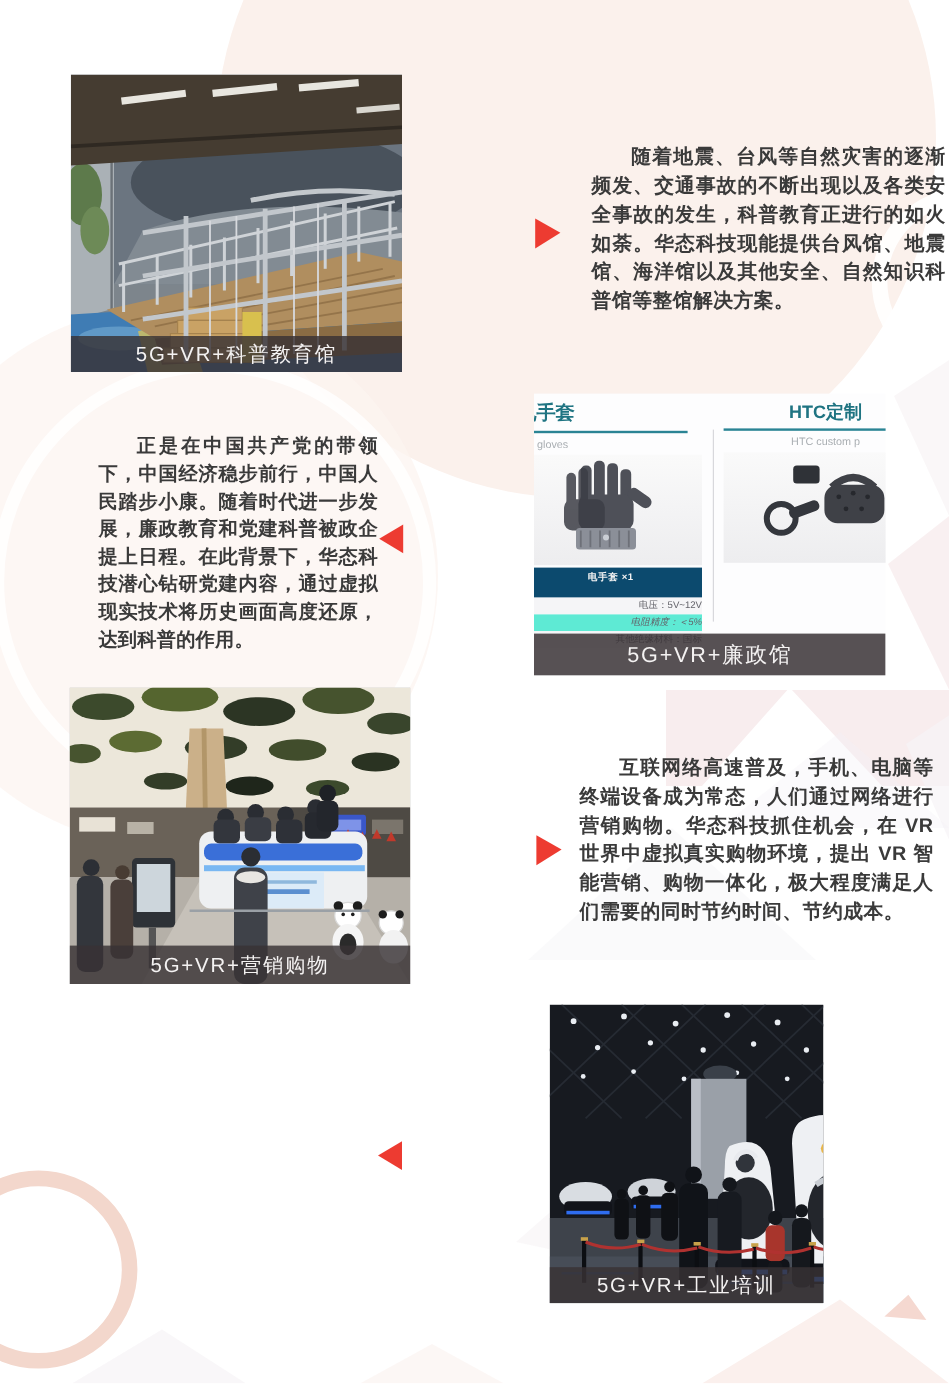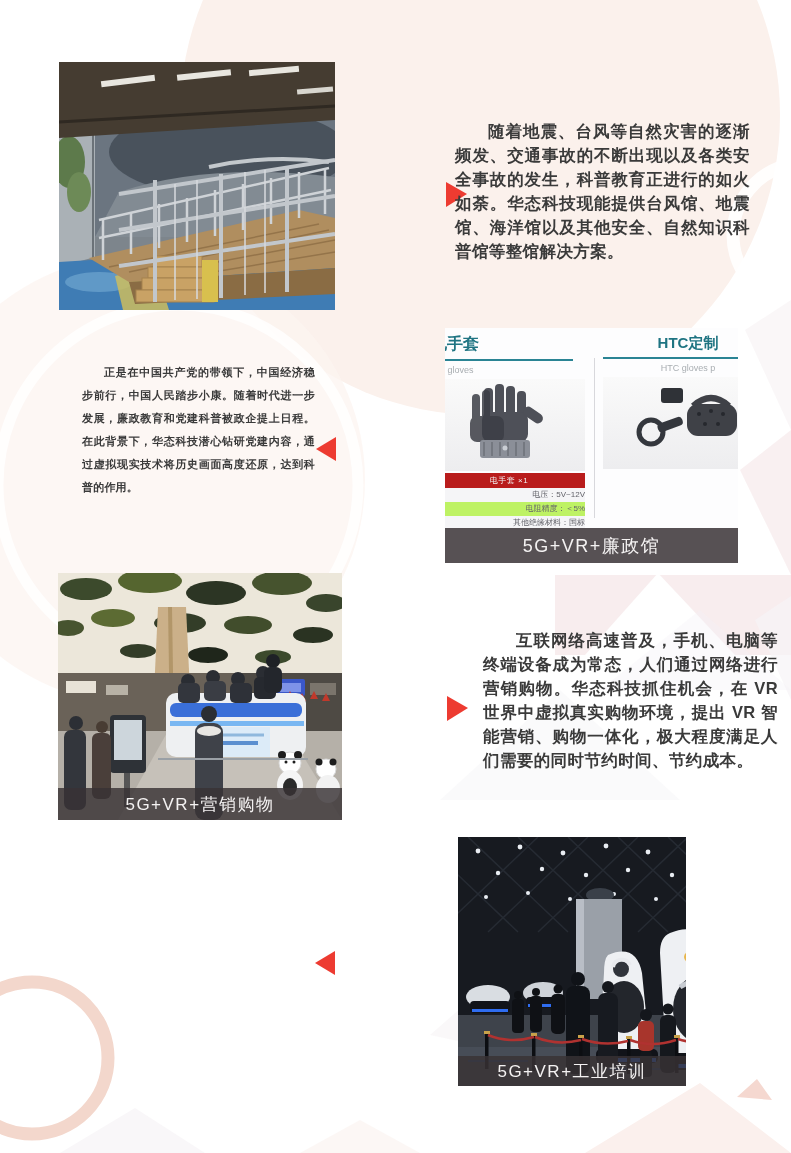--- a/index.html
+++ b/index.html
@@ -13,45 +13,45 @@
   .caption{position:absolute;left:0;right:0;bottom:0;height:30px;
            background:rgba(56,50,52,0.82);color:#f4f2f2;
            display:flex;align-items:center;justify-content:center;
            font-size:17px;letter-spacing:1.5px;font-weight:400;z-index:5;}
   .caption.tall{height:35px;font-size:18px;background:rgba(58,51,54,0.85);}
 
   
   .para{position:absolute;z-index:2;margin:0;color:#3a3a3a;font-weight:600;
         text-align:justify;text-indent:2em;}
   .para.big{font-size:16.5px;line-height:24px;letter-spacing:0.4px;}
-  .para.small{font-size:11px;line-height:23px;letter-spacing:0.2px;}
+  .para.small{font-size:16px;line-height:23px;letter-spacing:0.2px;}
 
   
   .tri{position:absolute;width:0;height:0;z-index:2;}
   .tri-r{border-top:12px solid transparent;border-bottom:13px solid transparent;
          border-left:21px solid #ed3b31;}
   .tri-l{border-top:12px solid transparent;border-bottom:12px solid transparent;
          border-right:20px solid #ed3b31;}
 
   
   .product-shot{background:#fdfdfe;}
   .pcol{position:absolute;top:6px;height:194px;}
   .pcol-left{left:-12px;width:152px;}
   .pcol-right{left:158px;width:170px;}
   .ptitle{color:#1f7482;font-weight:700;font-size:16px;white-space:nowrap;}
   .pcol-right .ptitle{font-size:15px;}
   .prule{height:2px;background:#2a8494;margin-top:4px;width:92%;}
   .psub{color:#a9aeb2;font-size:9px;margin-top:4px;white-space:nowrap;}
   .pimg{height:92px;margin-top:4px;background:linear-gradient(180deg,#fafafa,#ededef);
         display:flex;align-items:center;justify-content:center;}
   .ptable{margin-top:2px;font-size:8px;color:#63636a;}
-  .phead{background:#b91c1c;color:#f2f2f2;height:15px;line-height:15px;text-align:center;
-         font-weight:400;letter-spacing:0.5px;}
+  .phead{background:#0c4a6e;color:#f2f2f2;height:25px;line-height:15px;text-align:center;
+         font-weight:700;letter-spacing:0.5px;}
   .prow{height:14px;line-height:14px;text-align:right;background:#f5f5f7;}
-  .prow.alt{background:#bef264;}
+  .prow.alt{background:#5eead4;font-style:italic;}
   .pdivider{position:absolute;left:149px;top:30px;width:1px;height:160px;background:#d8d8dc;}
 </style>
 </head>
 <body>
 
 <div class="page">
 
   <svg class="wm" width="791" height="1153" viewBox="0 0 791 1153">
     <circle cx="480" cy="115" r="300" fill="#fbf1ec"></circle>
     <circle cx="805" cy="235" r="72" fill="none" stroke="#ffffff" stroke-width="13" opacity="0.9"></circle>
@@ -128,25 +128,26 @@
           <line x1="60" y1="168" x2="276" y2="134"></line>
         <line x1="60" y1="204" x2="276" y2="172"></line>
       </g>
       <g stroke="#d7dade" stroke-width="1.5">
         <line x1="116" y1="122" x2="116" y2="238"></line>
           <line x1="138" y1="118" x2="138" y2="237"></line>
         <line x1="186" y1="110" x2="186" y2="233"></line>
           <line x1="206" y1="108" x2="206" y2="231"></line>
       </g>
     </svg>
+    <div class="caption">5G+VR+科普教育馆</div>
   </div>
 
   <div class="tri tri-r" style="left:446px;top:182px"></div>
 
-  <p class="para big" style="left:455px;top:119px;width:295px">随着地震、台风等自然灾害的逐渐频发、交通事故的不断出现以及各类安全事故的发生，科普教育正进行的如火如荼。华态科技现能提供台风馆、地震馆、海洋馆以及其他安全、自然知识科普馆等整馆解决方案。</p>
+  <p class="para big" style="left:493px;top:119px;width:295px">随着地震、台风等自然灾害的逐渐频发、交通事故的不断出现以及各类安全事故的发生，科普教育正进行的如火如荼。华态科技现能提供台风馆、地震馆、海洋馆以及其他安全、自然知识科普馆等整馆解决方案。</p>
 
   <p class="para small" style="left:82px;top:361px;width:233px">正是在中国共产党的带领下，中国经济稳步前行，中国人民踏步小康。随着时代进一步发展，廉政教育和党建科普被政企提上日程。在此背景下，华态科技潜心钻研党建内容，通过虚拟现实技术将历史画面高度还原，达到科普的作用。</p>
 
   <div class="tri tri-l" style="left:316px;top:437px"></div>
 
   <div class="photo product-shot" style="left:445px;top:328px;width:293px;height:235px">
 
     <div class="pcol pcol-left">
       <div class="ptitle" style="margin-left:-2px">电手套</div>
       <div class="prule"></div>
@@ -184,21 +185,21 @@
         <div class="prow alt">电阻精度：＜5%</div>
         <div class="prow">其他绝缘材料：国标</div>
       </div>
     </div>
 
     <div class="pdivider"></div>
 
     <div class="pcol pcol-right">
       <div class="ptitle" style="text-align:center">HTC定制</div>
       <div class="prule"></div>
-      <div class="psub" style="text-align:center">HTC gloves p</div>
+      <div class="psub" style="text-align:center">HTC custom p</div>
       <div class="pimg">
         <svg width="130" height="86" viewBox="0 0 130 86">
           <rect x="38" y="8" width="22" height="15" rx="3" fill="#2f3237"></rect>
           <path d="M70,26 q18,-16 36,0" stroke="#3f4147" stroke-width="6" fill="none"></path>
           <rect x="64" y="24" width="50" height="32" rx="11" fill="#3f4147"></rect>
           <circle cx="76" cy="34" r="2" fill="#26282d"></circle>
             <circle cx="88" cy="31" r="2" fill="#26282d"></circle>
           <circle cx="100" cy="34" r="2" fill="#26282d"></circle>
             <circle cx="82" cy="44" r="2" fill="#26282d"></circle>
           <circle cx="95" cy="44" r="2" fill="#26282d"></circle>

